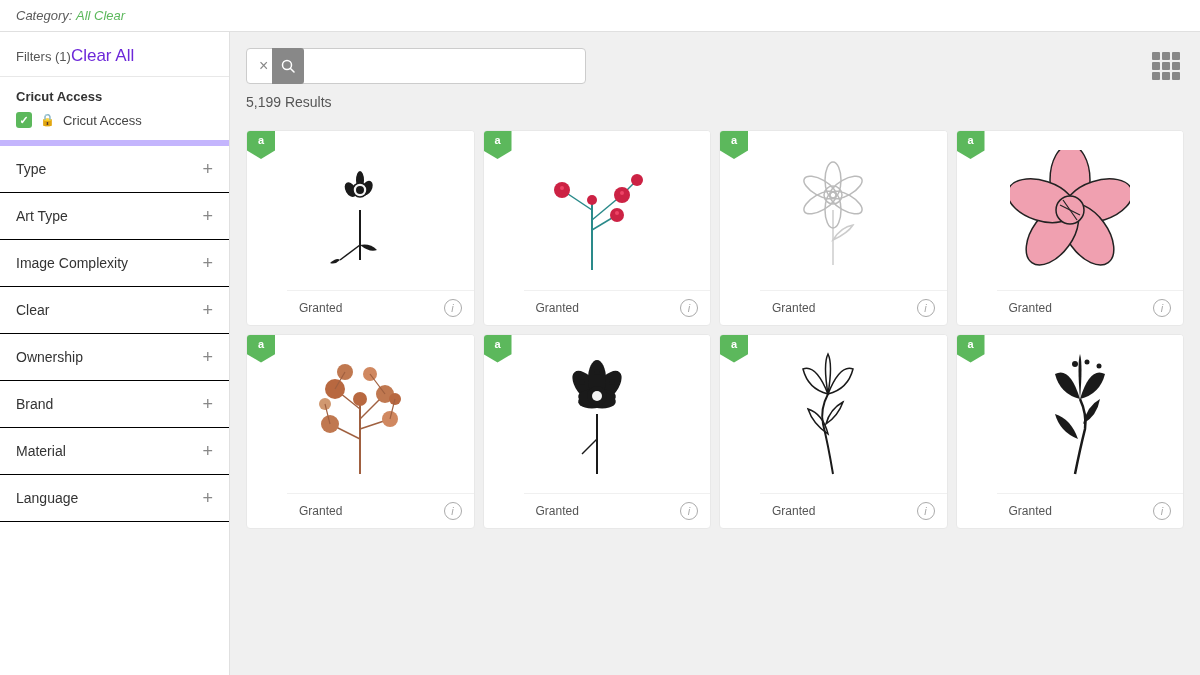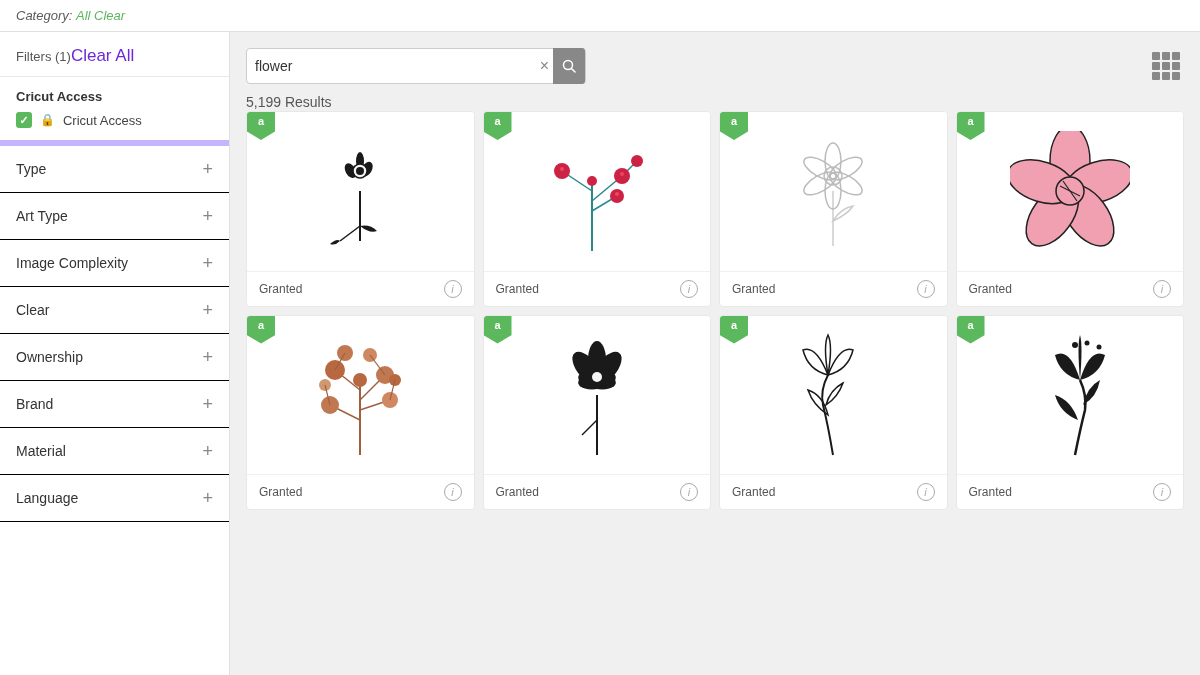--- a/index.html
+++ b/index.html
@@ -128,21 +128,21 @@
       display: grid;
       grid-template-columns: repeat(3, 8px);
       grid-template-rows: repeat(3, 8px);
       gap: 2px;
     }
     .grid-icon-cell { background: #888; border-radius: 1px; }
 
     .results-count {
       font-size: 14px;
       color: #555;
-      margin-bottom: 1px;
+      margin-bottom: 20px;
     }
 
     
     .image-grid {
       display: grid;
       grid-template-columns: repeat(4, 1fr);
       gap: 8px;
     }
 
     .image-card {
@@ -180,20 +180,21 @@
       display: flex; align-items: center; justify-content: center;
       padding: 16px;
     }
 
     .card-footer {
       display: flex;
       justify-content: space-between;
       align-items: center;
       padding: 8px 12px;
       border-top: 1px solid #f0f0f0;
+      margin-left: 40px;
     }
     .granted-label { font-size: 12px; color: #555; }
     .info-icon {
       width: 18px; height: 18px;
       border: 1.5px solid #aaa;
       border-radius: 50%;
       display: flex; align-items: center; justify-content: center;
       font-size: 11px; color: #aaa; cursor: pointer;
       font-style: italic;
     }
@@ -253,21 +254,20 @@
     </div>
     <div class="filter-item">
       <span class="filter-label">Language</span>
       <span class="plus-icon">+</span>
     </div>
   </aside>
 
   <main class="main-content">
     <div class="search-bar-row">
       <div class="search-box">
-        <input class="search-input" type="text" value="flower" style="">
         <button class="search-clear-btn">×</button>
         <button class="search-btn">
           <svg width="14" height="14" viewBox="0 0 14 14" fill="none">
             <circle cx="6" cy="6" r="4.5" stroke="white" stroke-width="1.5"></circle>
             <line x1="9.5" y1="9.5" x2="13" y2="13" stroke="white" stroke-width="1.5" stroke-linecap="round"></line>
           </svg>
         </button>
       </div>
       <button class="grid-view-btn">
         <div class="grid-icon">

